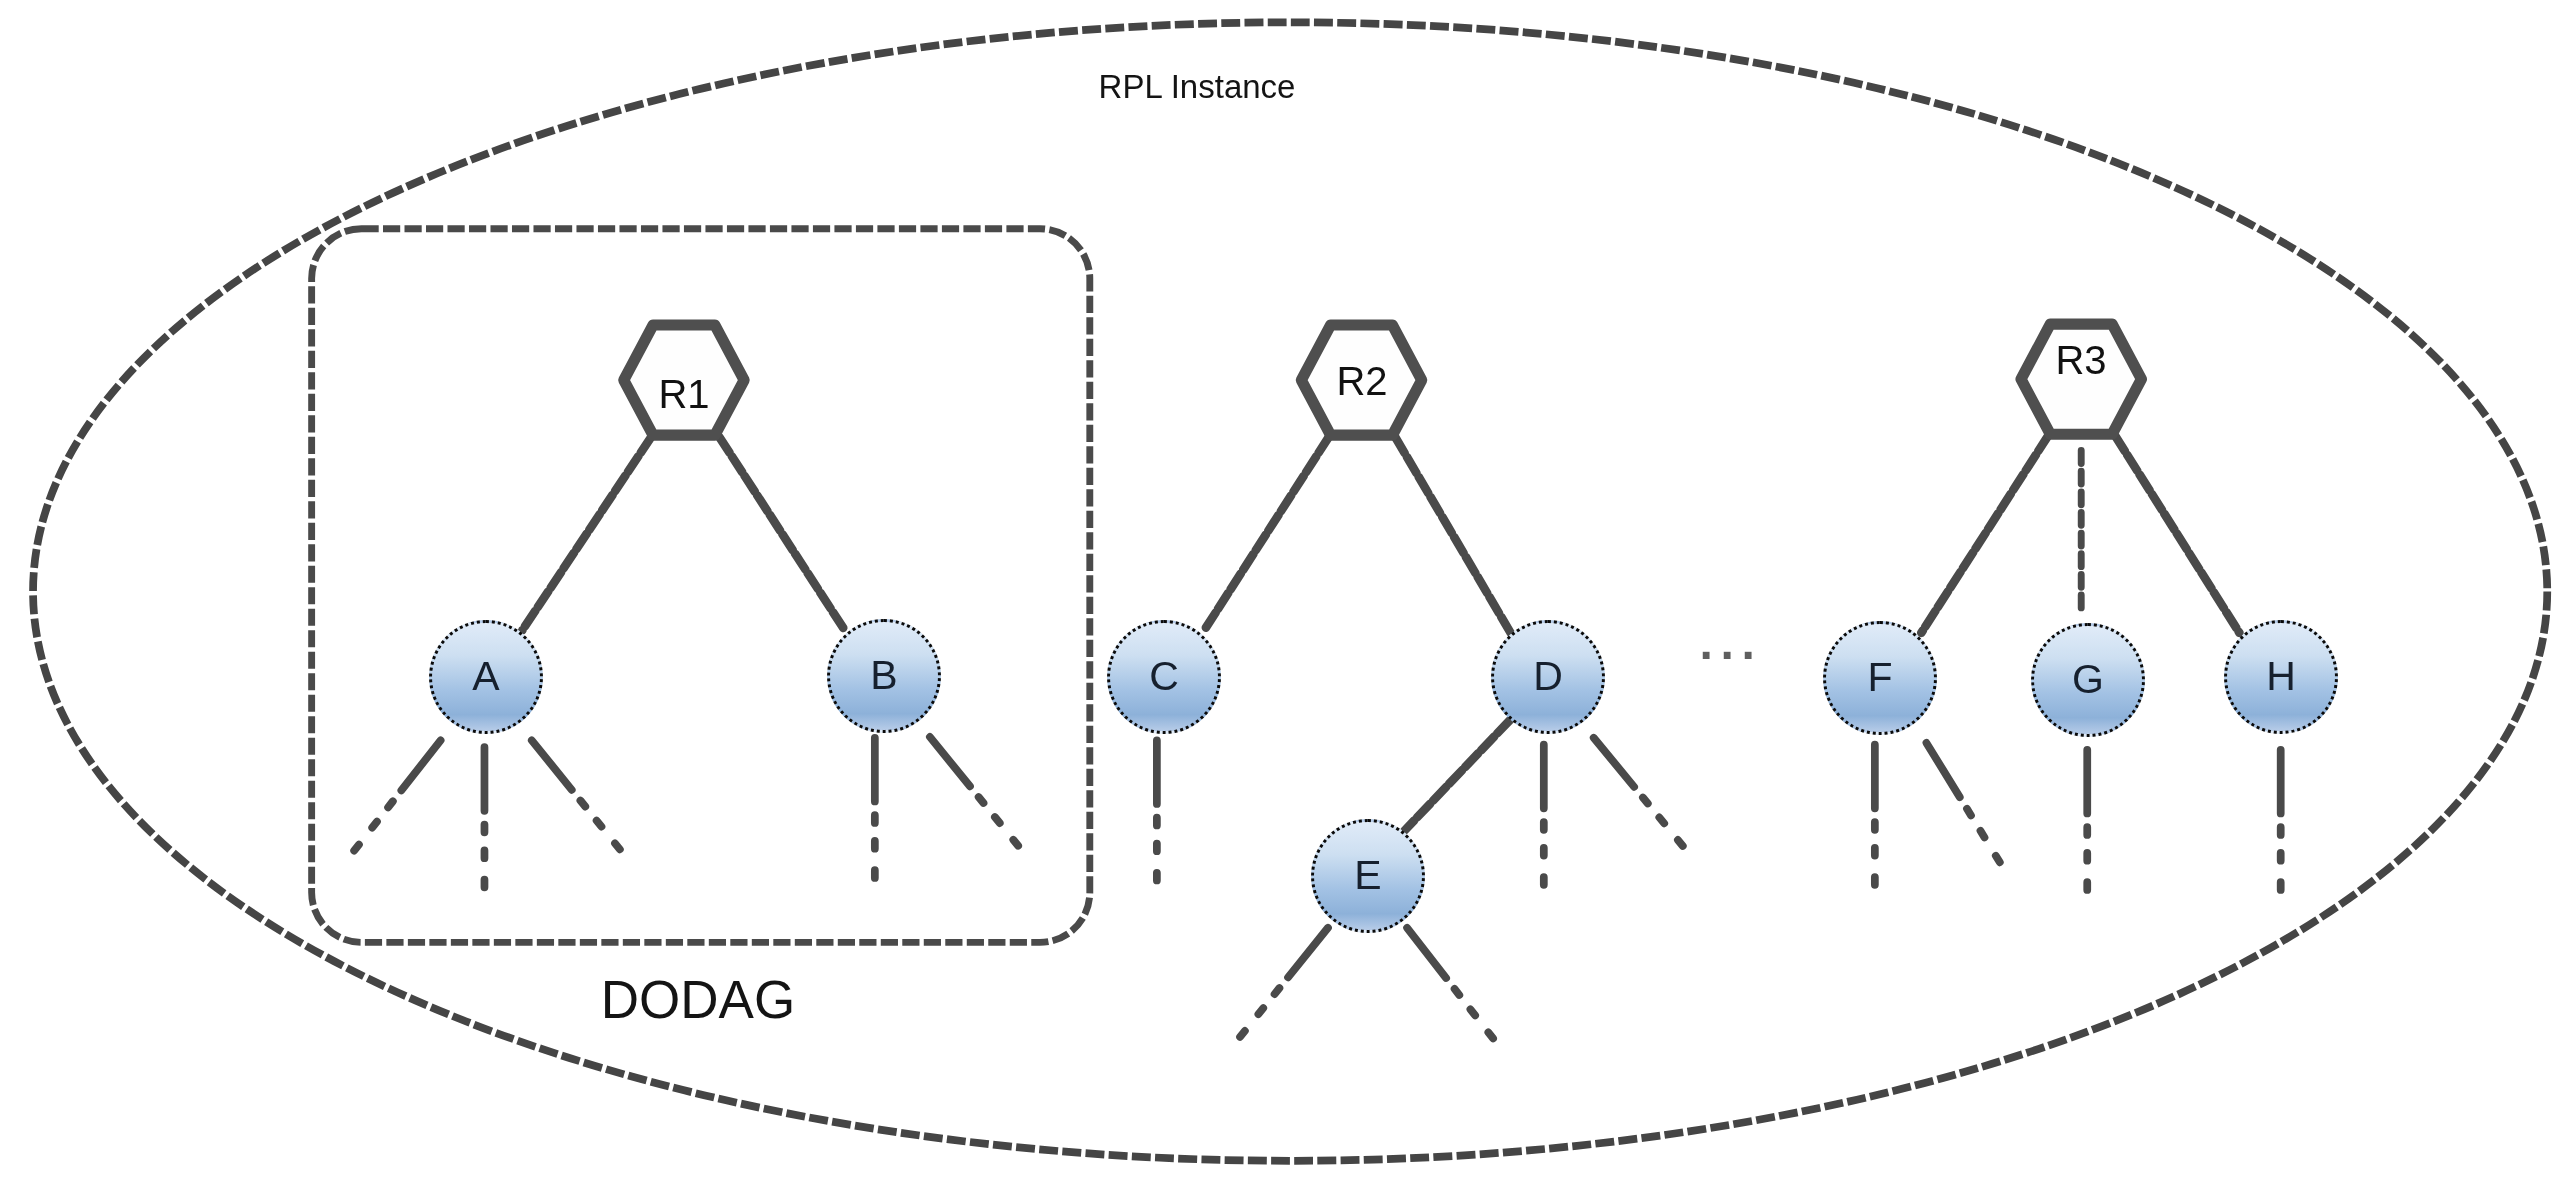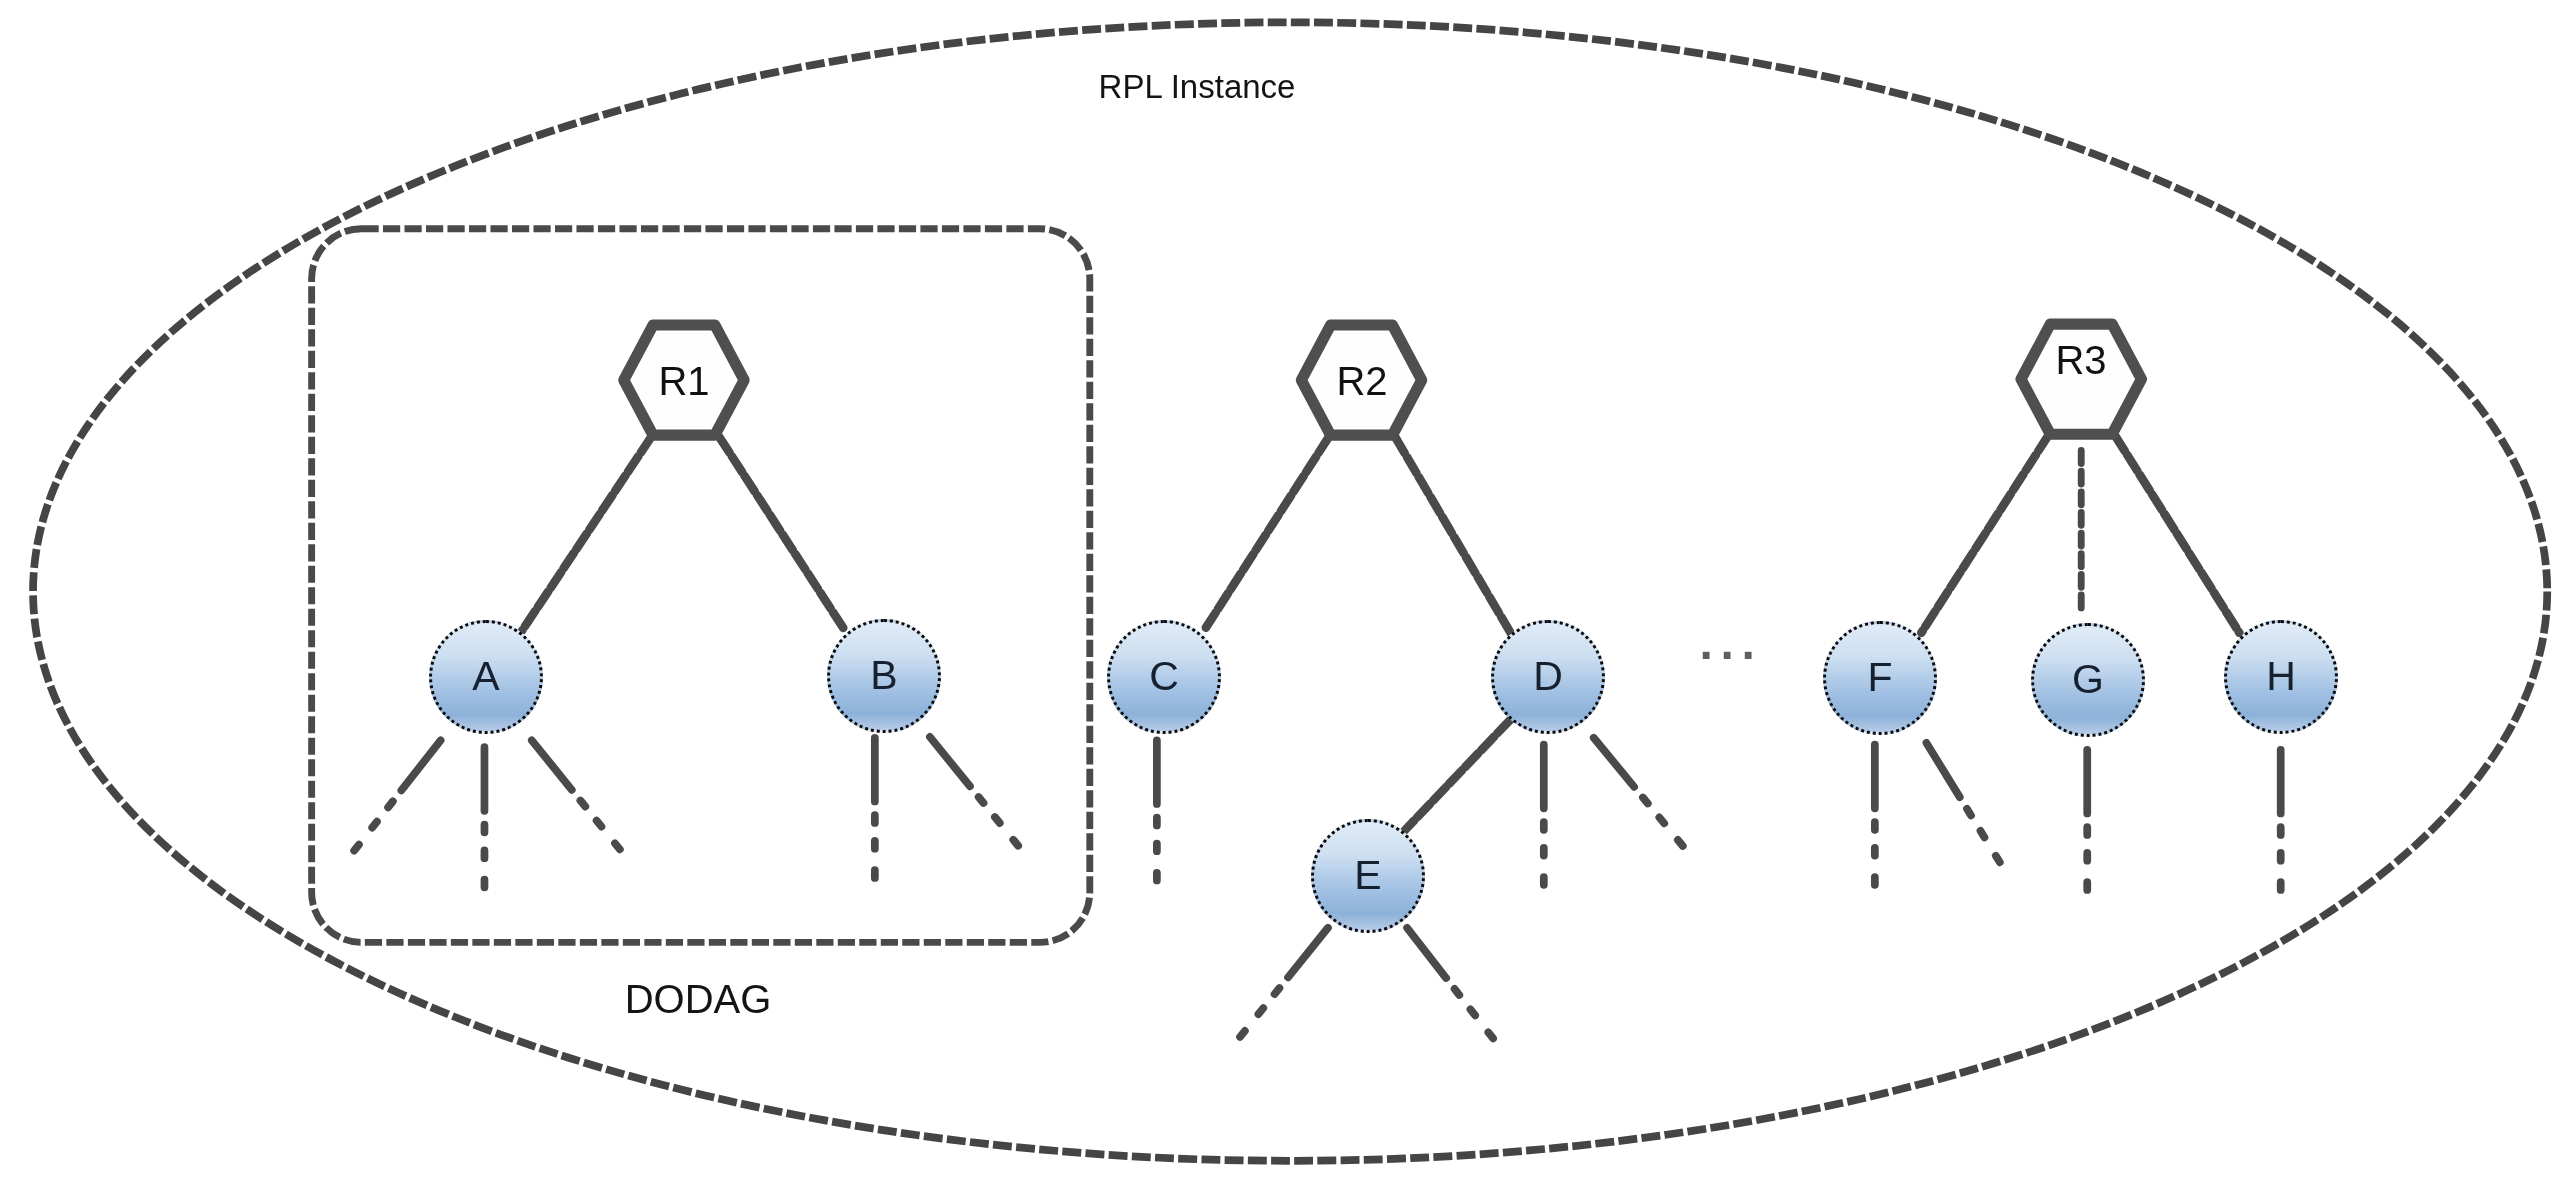--- a/index.html
+++ b/index.html
@@ -12,21 +12,21 @@
   }
   #lines{position:absolute;left:0;top:0;}
   .lbl{
     position:absolute;
     transform:translate(-50%,-50%);
     color:#141414;
     white-space:nowrap;
     line-height:1;
   }
   .title-lbl{font-size:33px;}
-  .dodag-lbl{font-size:40px;}
+  .dodag-lbl{font-size:53px;}
   .node{
     position:absolute;
     width:114px;height:114px;
     box-sizing:border-box;
     border:3.4px dotted #0a0a0a;
     border-radius:50%;
     background:linear-gradient(180deg,#e0ebf8 0%,#cddff1 30%,#a3c2e4 62%,#8db1d9 85%,#b7cce8 100%);
     display:flex;align-items:center;justify-content:center;
   }
   .node span{
@@ -84,21 +84,21 @@
       <polygon points="2350,441 2384,377 2456,377 2490,441 2456,505 2384,505"></polygon>
     </g>
   </svg>
 
   <div class="lbl title-lbl" style="left:1197px;top:86px;">RPL Instance</div>
 
   <div class="lbl dodag-lbl" style="left:698px;top:999px;">DODAG</div>
 
   <div class="lbl dots-lbl" style="left:1731px;top:643px;">...</div>
 
-  <div class="lbl hexlbl" style="left:684px;top:381px;">R1</div>
+  <div class="lbl hexlbl" style="left:684px;top:394px;">R1</div>
   <div class="lbl hexlbl" style="left:1362px;top:381px;">R2</div>
   <div class="lbl hexlbl" style="left:2081px;top:360px;">R3</div>
 
   <div class="node" style="left:429px;top:620px;">
     <span>A</span>
   </div>
   <div class="node" style="left:827px;top:619px;">
     <span>B</span>
   </div>
   <div class="node" style="left:1107px;top:620px;">

